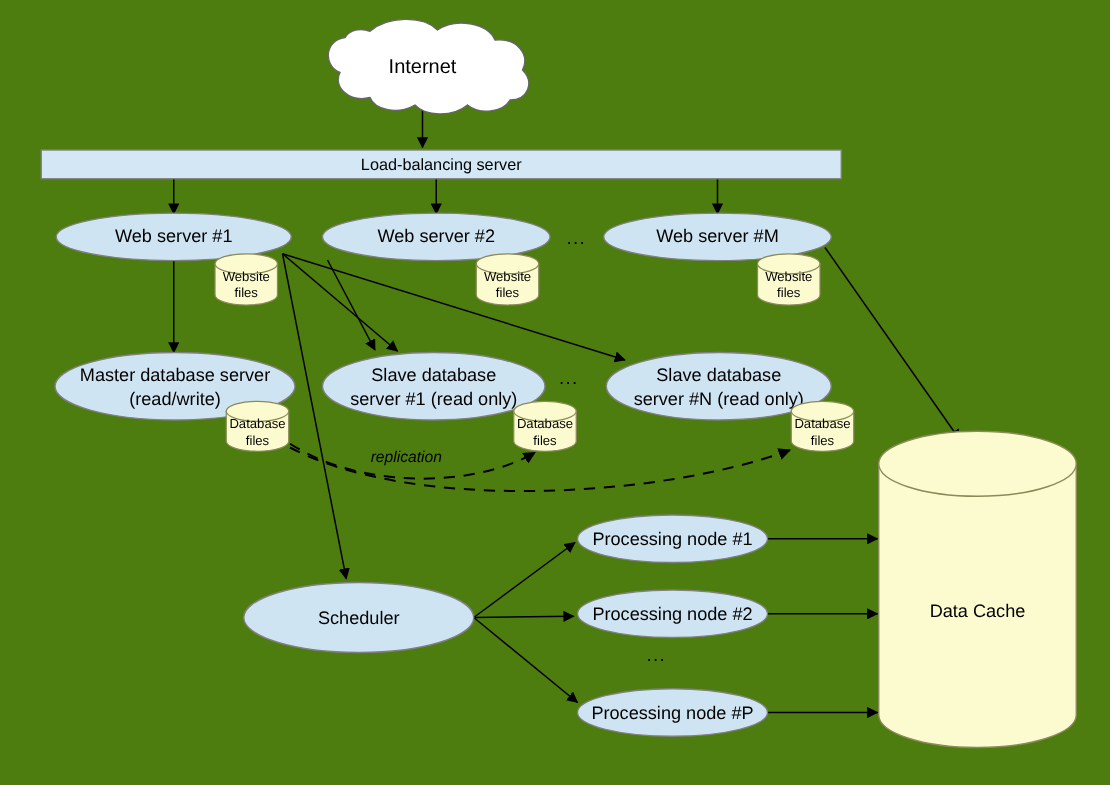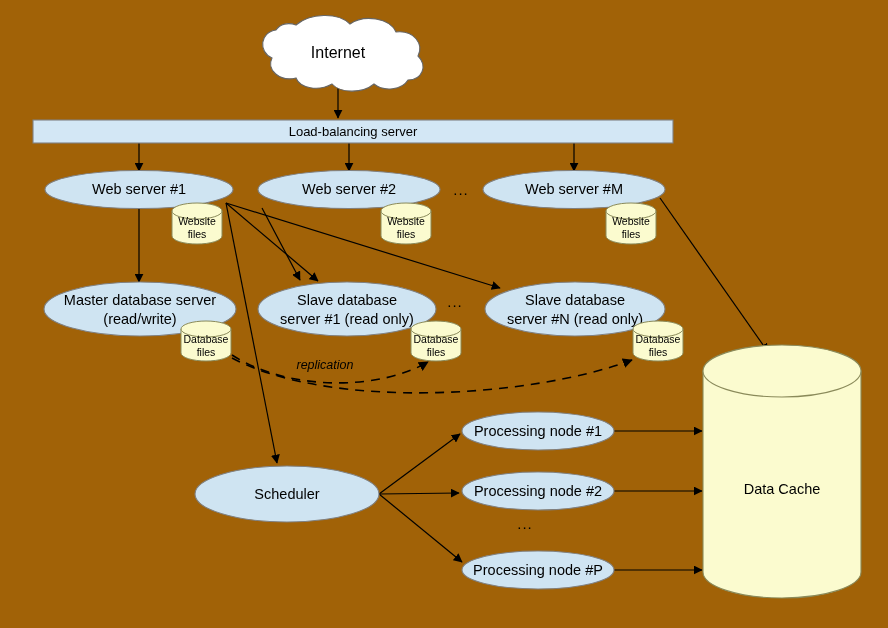--- a/index.html
+++ b/index.html
@@ -4,21 +4,21 @@
 <style>
   html, body {
     margin: 0;
     padding: 0;
     background: #ffffff;
   }
   #canvas-root {
     position: relative;
     width: 888px;
     height: 628px;
-    background: #a16207;
+    background: #4d7c0f;
     font-family: "Liberation Sans", sans-serif;
     overflow: hidden;
   }
   svg#diagram {
     position: absolute;
     left: 0;
     top: 0;
     width: 888px;
     height: 628px;
   }

